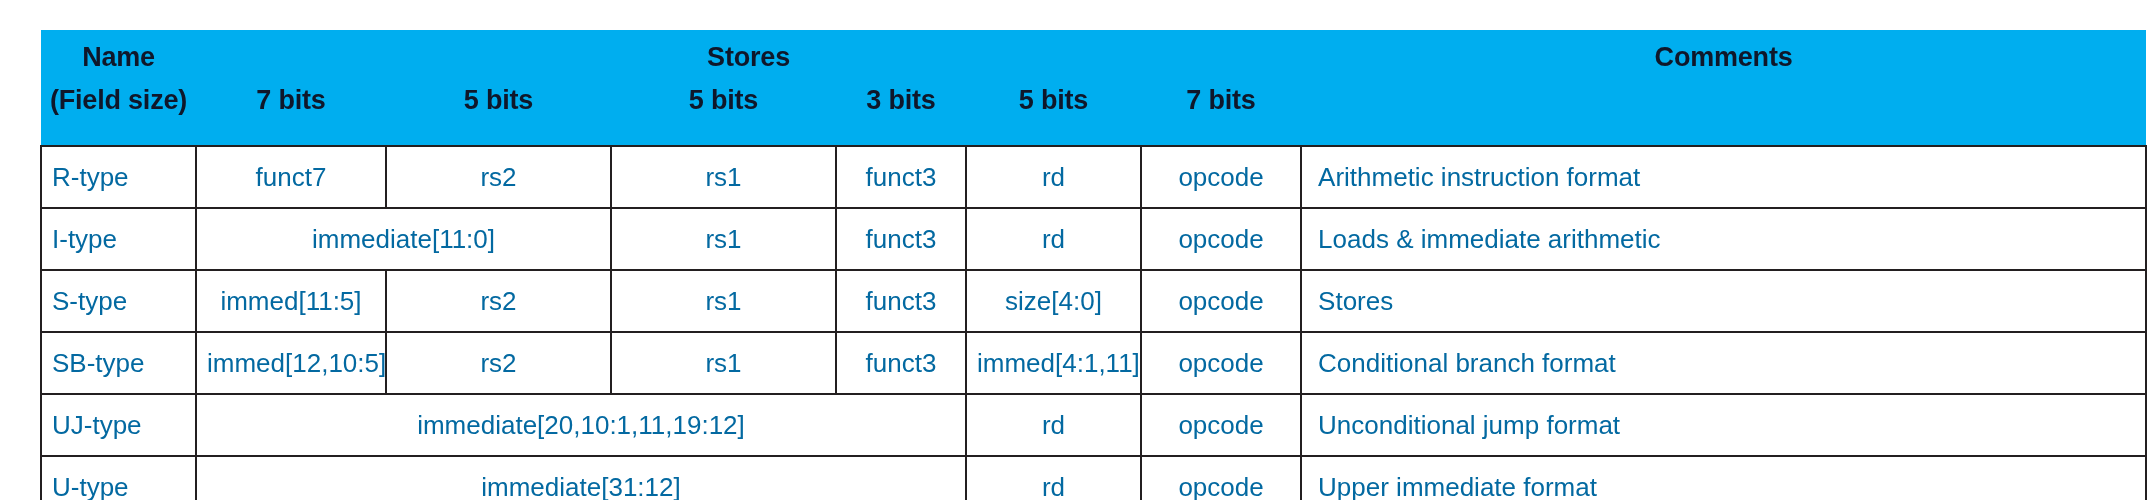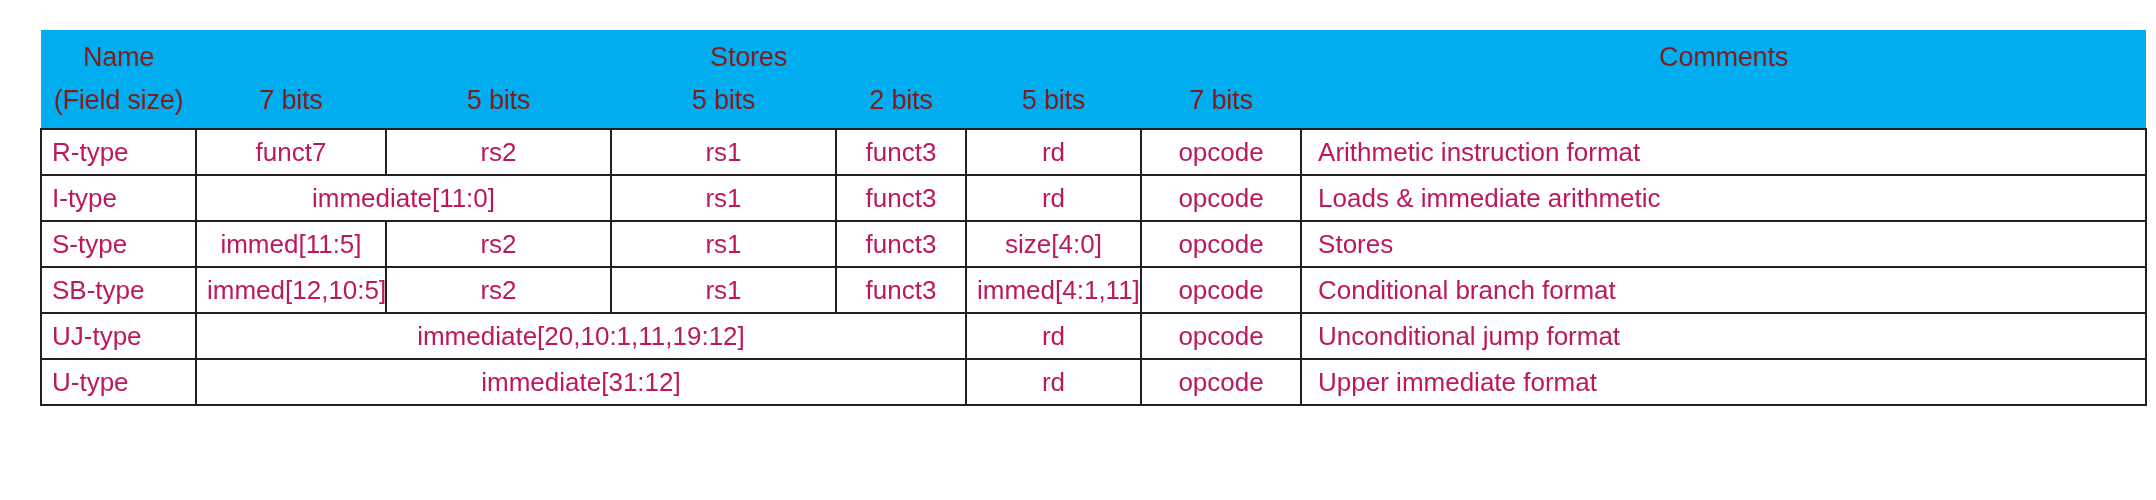--- a/index.html
+++ b/index.html
@@ -26,49 +26,49 @@
     left: 40px;
     top: 30px;
     width: 2105px;
     border-collapse: collapse;
     table-layout: fixed;
   }
 
   
   #fmt-table thead tr th {
     background: #00AEEF;
-    color: #7f1d1d;
-    font-weight: normal;
+    color: #0f172a;
+    font-weight: bold;
     font-size: 27px;
     line-height: 1.0;
     border: none;
     padding: 0;
     height: 42px;
     vertical-align: middle;
     text-align: center;
     letter-spacing: -0.2px;
   }
   #fmt-table thead tr.hdr-top th {
     padding-top: 6px;
     height: 42px;
   }
   #fmt-table thead tr.hdr-bot th {
-    padding-bottom: 6px;
+    padding-bottom: 23px;
     height: 44px;
   }
   th.name-col   { text-align: center; }
   th.bits-col   { text-align: center; }
 
   
   #fmt-table tbody td {
     border: 2px solid #231f20;
-    padding: 0 10px;
+    padding: 8px 10px;
     height: 44px;
     font-size: 26px;
-    color: #be185d;
+    color: #0369a1;
     text-align: center;
     vertical-align: middle;
     background: #ffffff;
     white-space: nowrap;
     overflow: hidden;
   }
   #fmt-table tbody td.rowname {
     text-align: left;
     padding-left: 10px;
   }
@@ -109,21 +109,21 @@
       <tr class="hdr-top">
         <th class="name-col">Name</th>
         <th class="name-col" colspan="6">Stores</th>
         <th class="name-col">Comments</th>
       </tr>
       <tr class="hdr-bot">
         <th class="name-col">(Field size)</th>
         <th class="bits-col">7 bits</th>
         <th class="bits-col">5 bits</th>
         <th class="bits-col">5 bits</th>
-        <th class="bits-col">2 bits</th>
+        <th class="bits-col">3 bits</th>
         <th class="bits-col">5 bits</th>
         <th class="bits-col">7 bits</th>
         <th class="bits-col"></th>
       </tr>
     </thead>
 
     <tbody>
 
       <tr>
         <td class="rowname">R-type</td>

